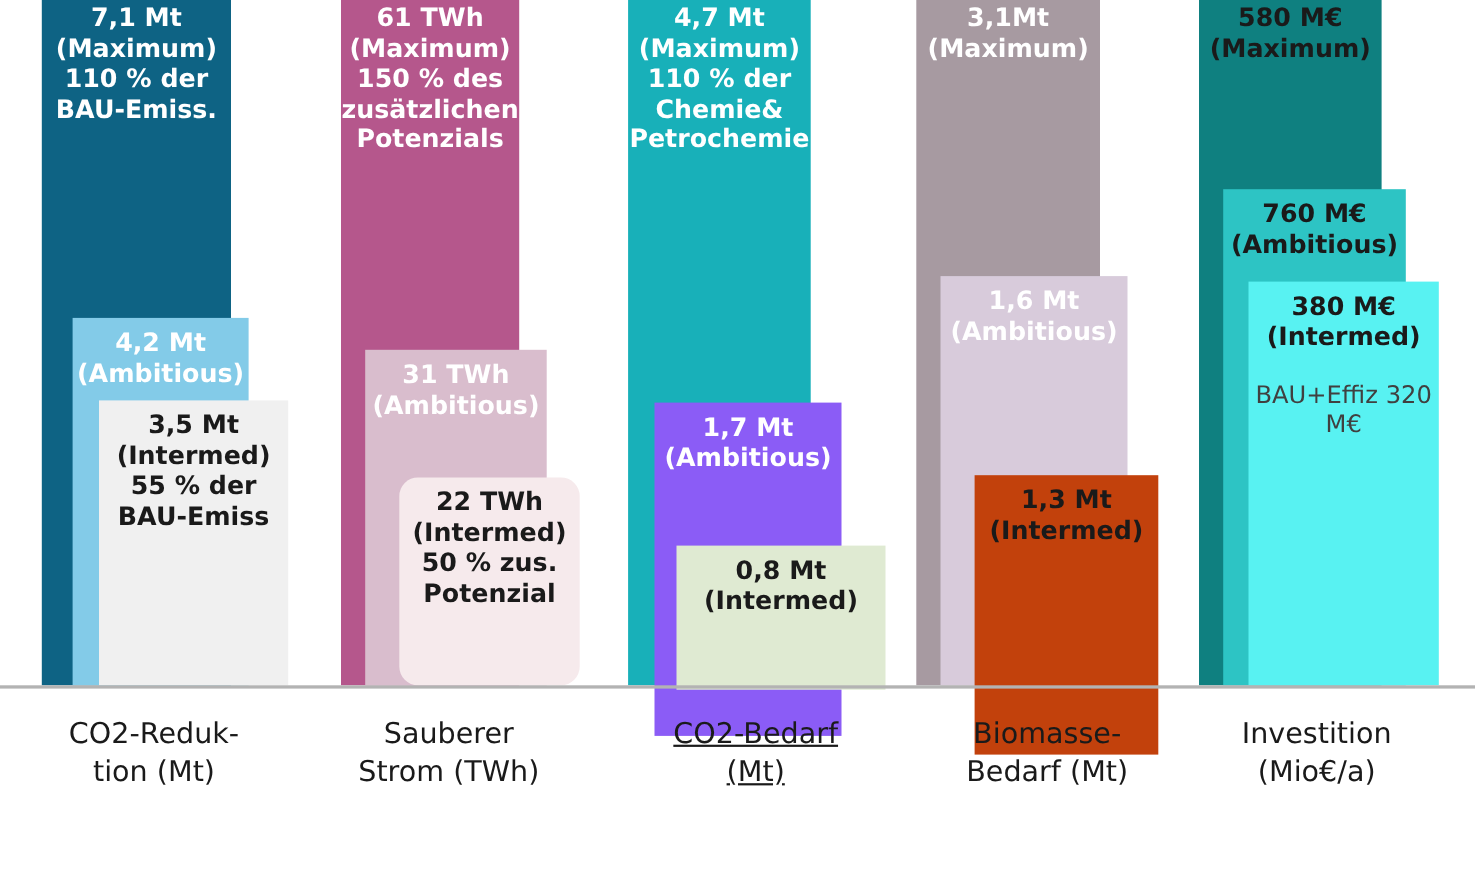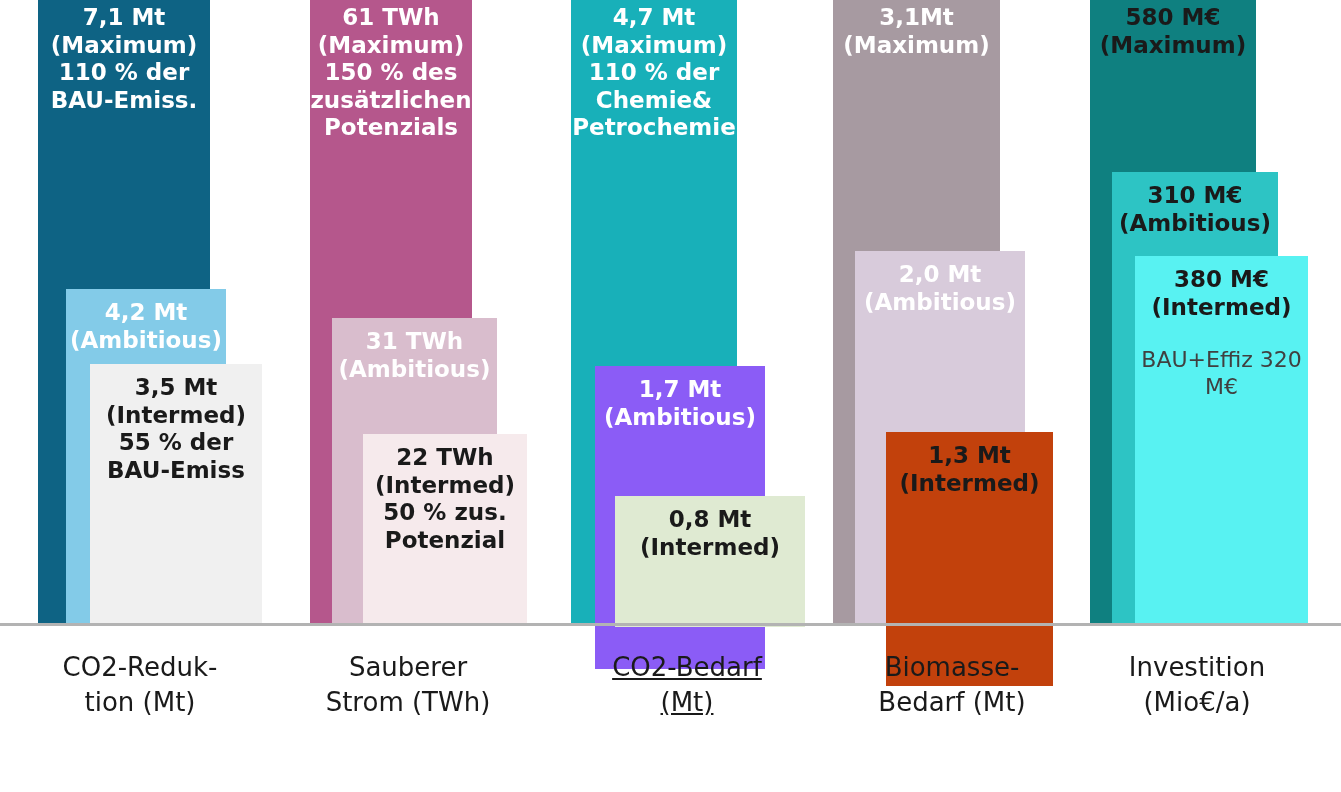--- a/index.html
+++ b/index.html
@@ -76,21 +76,21 @@
       <span class="lbl">61 TWh
 (Maximum)
 150 %  des
 zusätzlichen
 Potenzials</span>
     </div>
     <div class="bar b-amb" style="left: 332px; top: 318px; width: 165px; height: 305px; background: rgb(217, 189, 205); color: rgb(255, 255, 255);">
       <span class="lbl">31 TWh
 (Ambitious)</span>
     </div>
-    <div class="bar b-int" style="left: 363px; top: 434px; width: 164px; height: 189px; background: rgb(246, 234, 236); color: rgb(26, 26, 26);">
+    <div class="bar b-int" style="left: 363px; top: 434px; width: 164px; height: 189px; background: rgb(246, 234, 236); color: rgb(26, 26, 26); border-radius: 17px;">
       <span class="lbl">22 TWh
 (Intermed)
 50 % zus.
 Potenzial</span>
     </div>
 
     <div class="bar b-max" style="left: 571px; top: -6px; width: 166px; height: 629px; background: rgb(24, 176, 185); color: rgb(255, 255, 255);">
       <span class="lbl">4,7 Mt
 (Maximum)
 110 % der
@@ -104,34 +104,34 @@
     <div class="bar b-int" style="left: 615px; top: 496px; width: 190px; height: 131px; background: rgb(223, 234, 210); color: rgb(26, 26, 26);">
       <span class="lbl">0,8 Mt
 (Intermed)</span>
     </div>
 
     <div class="bar b-max" style="left: 833px; top: -6px; width: 167px; height: 629px; background: rgb(167, 154, 161); color: rgb(255, 255, 255);">
       <span class="lbl">3,1Mt
 (Maximum)</span>
     </div>
     <div class="bar b-amb" style="left: 855px; top: 251px; width: 170px; height: 372px; background: rgb(216, 203, 219); color: rgb(255, 255, 255);">
-      <span class="lbl">2,0 Mt
+      <span class="lbl">1,6 Mt
 (Ambitious)</span>
     </div>
     <div class="bar b-int" style="left: 886px; top: 432px; width: 167px; height: 254px; background: #c2410c; color: rgb(26, 26, 26);">
       <span class="lbl">1,3 Mt
 (Intermed)</span>
     </div>
 
     <div class="bar b-max" style="left: 1090px; top: -6px; width: 166px; height: 629px; background: rgb(15, 128, 128); color: rgb(26, 26, 26);">
       <span class="lbl">580 M€
 (Maximum)</span>
     </div>
     <div class="bar b-amb" style="left: 1112px; top: 172px; width: 166px; height: 451px; background: rgb(45, 196, 196); color: rgb(26, 26, 26);">
-      <span class="lbl">310 M€
+      <span class="lbl">760 M€
 (Ambitious)</span>
     </div>
     <div class="bar b-int" style="left: 1135px; top: 256px; width: 173px; height: 367px; background: rgb(88, 242, 242); color: rgb(26, 26, 26);">
       <span class="lbl">380 M€
 (Intermed)</span>
       <span class="note" style="color: #404040;">BAU+Effiz
 320 M€</span>
     </div>
 
   </div>

